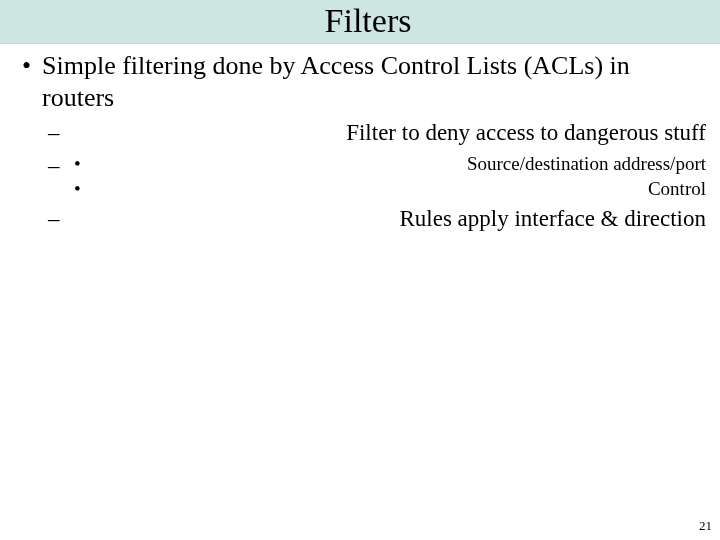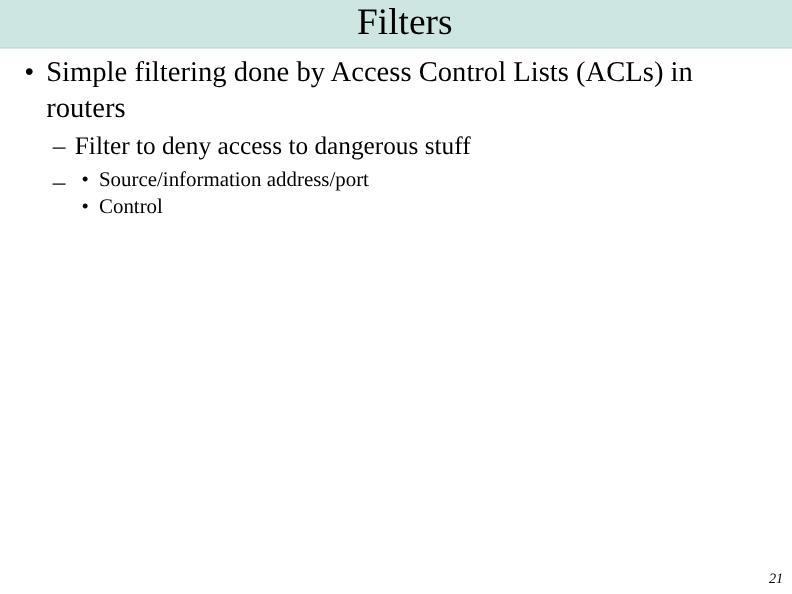--- a/index.html
+++ b/index.html
@@ -39,20 +39,21 @@
     content: "•";
     position: absolute;
     left: 8px;
     top: 0;
   }
   ul.level2 {
     list-style: none;
     font-size: 23px;
     margin-top: 6px;
     line-height: 1.25;
+    text-align: right;
   }
   ul.level2 > li {
     position: relative;
     padding-left: 26px;
     margin-bottom: 2px;
   }
   ul.level2 > li::before {
     content: "–";
     position: absolute;
     left: 6px;
@@ -75,40 +76,40 @@
     position: absolute;
     left: 6px;
     top: 0;
   }
   .page-number {
     position: absolute;
     right: 8px;
     bottom: 6px;
     font-size: 13px;
     color: #000;
-    font-style: italic;
   }
 </style>
 </head>
 <body>
 
 <div class="title-band">
   <h1>Filters</h1>
 </div>
 
 <div class="content">
   <ul class="level1">
     <li>
       <span>Simple filtering done by Access Control Lists (ACLs) in routers</span>
       <ul class="level2">
         <li><span>Filter to deny access to dangerous stuff</span></li>
         <li>
           <ul class="level3">
-            <li><span>Source/information address/port</span></li>
+            <li><span>Source/destination address/port</span></li>
             <li><span>Control</span></li>
           </ul>
         </li>
+        <li><span>Rules apply interface &amp; direction</span></li>
       </ul>
     </li>
   </ul>
 </div>
 
 <div class="page-number">21</div>
 
 </body></html>

